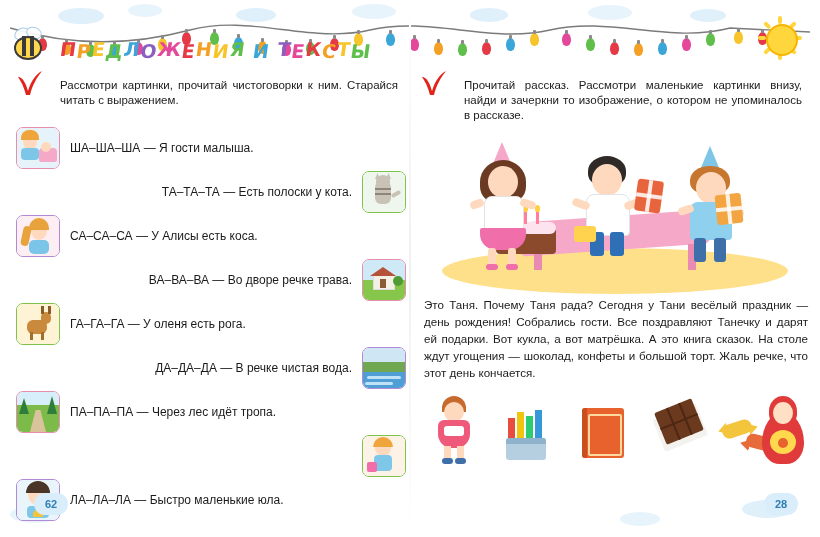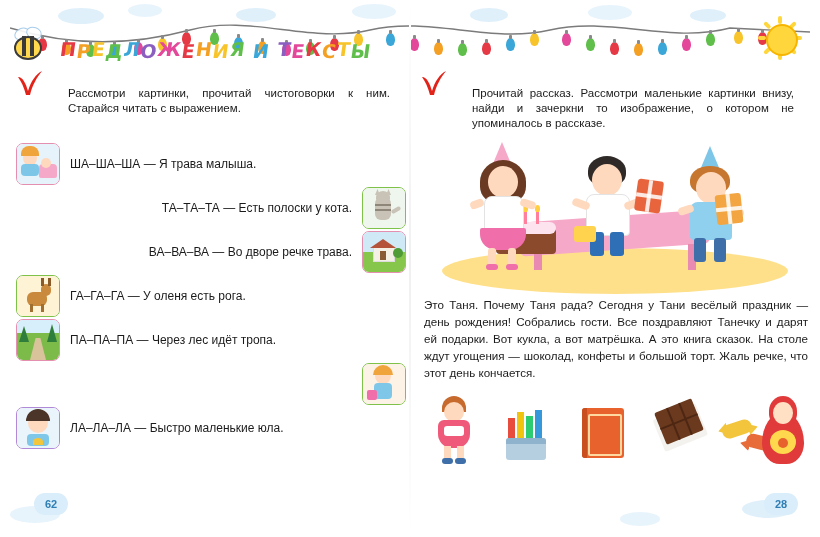--- a/index.html
+++ b/index.html
@@ -46,21 +46,21 @@
   .bee .wing{position:absolute;width:14px;height:10px;border-radius:50%;background:#ffffff;border:1px solid #9ec7e8;opacity:.9;}
 
   
   .col{position:absolute;top:70px;width:390px;}
   .col.left{left:16px;}
   .col.right{left:420px;}
 
   .instr{display:flex;gap:8px;align-items:flex-start;}
   .check{flex:0 0 auto;width:28px;height:26px;position:relative;}
   .check svg{display:block;}
-  .instr p{margin:16px;font-size:11.5px;line-height:15px;text-align:justify;}
+  .instr p{margin:8px;font-size:11.5px;line-height:15px;text-align:justify;}
 
   
   .rows{margin-top:10px;}
   .row{display:flex;align-items:center;height:44px;}
   .row .txt{font-size:12px;white-space:nowrap;}
   .row.img-left .thumb{margin-right:10px;}
   .row.img-right{justify-content:flex-end;}
   .row.img-right .thumb{margin-left:10px;}
   .row.img-right .txt{margin-right:0;}
 
@@ -214,37 +214,49 @@
           <div class="thumb ">
             <div class="sc">
               <div class="sky" style="background:#e7f3fb;height:100%"></div>
               <div class="o" style="left:6px;top:6px;width:14px;height:16px;background:#ffd9be;border-radius:50%"></div>
               <div class="o" style="left:4px;top:2px;width:18px;height:10px;background:#f0a43c;border-radius:8px 8px 0 0"></div>
               <div class="o" style="left:4px;top:20px;width:18px;height:12px;background:#7ec6e8;border-radius:4px"></div>
               <div class="o" style="left:22px;top:20px;width:18px;height:14px;background:#f6a8c8;border-radius:4px 4px 2px 2px"></div>
               <div class="o" style="left:24px;top:14px;width:10px;height:10px;background:#ffd9be;border-radius:50%"></div>
             </div>
           </div>
-          <div class="txt">ША–ША–ША — Я трава малыша.</div>
+          <div class="txt">ША–ША–ША — Я гости малыша.</div>
         </div>
         <div class="row img-right">
           <div class="txt">ТА–ТА–ТА — Есть полоски у кота.</div>
           <div class="thumb green">
             <div class="sc">
               <div class="sky" style="background:#eef6ee;height:100%"></div>
               <div class="o" style="left:12px;top:8px;width:16px;height:24px;background:#c9c2b6;border-radius:8px 8px 6px 6px"></div>
               <div class="o" style="left:13px;top:3px;width:14px;height:12px;background:#c9c2b6;border-radius:50% 50% 40% 40%"></div>
               <div class="o" style="left:12px;top:1px;width:5px;height:6px;background:#c9c2b6;clip-path:polygon(50% 0,100% 100%,0 100%)"></div>
               <div class="o" style="left:23px;top:1px;width:5px;height:6px;background:#c9c2b6;clip-path:polygon(50% 0,100% 100%,0 100%)"></div>
               <div class="o" style="left:12px;top:16px;width:16px;height:2px;background:#8d8679"></div>
               <div class="o" style="left:12px;top:21px;width:16px;height:2px;background:#8d8679"></div>
               <div class="o" style="left:28px;top:20px;width:10px;height:4px;background:#c9c2b6;border-radius:2px;transform:rotate(-30deg)"></div>
             </div>
           </div>
         </div>
+        <div class="row img-left">
+          <div class="thumb violet">
+            <div class="sc">
+              <div class="sky" style="background:#fdeef4;height:100%"></div>
+              <div class="o" style="left:14px;top:6px;width:16px;height:18px;background:#ffd9be;border-radius:50%"></div>
+              <div class="o" style="left:12px;top:2px;width:20px;height:12px;background:#e8a33c;border-radius:10px 10px 0 0"></div>
+              <div class="o" style="left:5px;top:10px;width:8px;height:20px;background:#e8a33c;border-radius:4px;transform:rotate(12deg)"></div>
+              <div class="o" style="left:12px;top:24px;width:20px;height:14px;background:#7ac5e8;border-radius:5px"></div>
+            </div>
+          </div>
+          <div class="txt">СА–СА–СА — У Алисы есть коса.</div>
+        </div>
         <div class="row img-right">
           <div class="txt">ВА–ВА–ВА — Во дворе речке трава.</div>
           <div class="thumb ">
             <div class="sc">
               <div class="sky" style="background:#cfe9f7;height:55%"></div>
               <div class="ground" style="background:#86c64a;height:50%"></div>
               <div class="o" style="left:10px;top:14px;width:20px;height:14px;background:#f5f0e6;border:1px solid #ddd"></div>
               <div class="o" style="left:7px;top:7px;width:26px;height:9px;background:#b5523a;clip-path:polygon(50% 0,100% 100%,0 100%)"></div>
               <div class="o" style="left:17px;top:19px;width:6px;height:9px;background:#8a5a35"></div>
               <div class="o" style="left:30px;top:16px;width:10px;height:10px;background:#4f9c36;border-radius:50%"></div>
@@ -257,20 +269,32 @@
               <div class="sky" style="background:#fff3d6;height:100%"></div>
               <div class="o" style="left:10px;top:16px;width:20px;height:14px;background:#c98a3e;border-radius:6px"></div>
               <div class="o" style="left:24px;top:8px;width:10px;height:12px;background:#c98a3e;border-radius:5px"></div>
               <div class="o" style="left:24px;top:2px;width:3px;height:8px;background:#8a5a28"></div>
               <div class="o" style="left:31px;top:2px;width:3px;height:8px;background:#8a5a28"></div>
               <div class="o" style="left:13px;top:28px;width:3px;height:8px;background:#a06f30"></div>
               <div class="o" style="left:24px;top:28px;width:3px;height:8px;background:#a06f30"></div>
             </div>
           </div>
           <div class="txt">ГА–ГА–ГА — У оленя есть рога.</div>
+        </div>
+        <div class="row img-right">
+          <div class="txt">ДА–ДА–ДА — В речке чистая вода.</div>
+          <div class="thumb violet">
+            <div class="sc">
+              <div class="sky" style="background:#cfe6f5;height:40%"></div>
+              <div class="o" style="left:0;top:14px;right:0;height:12px;background:#6fa84f"></div>
+              <div class="o" style="left:0;top:24px;right:0;height:16px;background:#4f9ed6"></div>
+              <div class="o" style="left:4px;top:28px;width:34px;height:3px;background:#bfe2f7;border-radius:2px"></div>
+              <div class="o" style="left:2px;top:34px;width:28px;height:3px;background:#bfe2f7;border-radius:2px"></div>
+            </div>
+          </div>
         </div>
         <div class="row img-left">
           <div class="thumb ">
             <div class="sc">
               <div class="sky" style="background:#d7eefb;height:35%"></div>
               <div class="ground" style="background:#7cbb4a;height:68%"></div>
               <div class="o" style="left:13px;top:18px;width:16px;height:22px;background:#d9c39a;clip-path:polygon(35% 0,65% 0,100% 100%,0 100%)"></div>
               <div class="o" style="left:2px;top:6px;width:10px;height:16px;background:#2f7d3a;clip-path:polygon(50% 0,100% 100%,0 100%)"></div>
               <div class="o" style="left:30px;top:4px;width:10px;height:18px;background:#2f7d3a;clip-path:polygon(50% 0,100% 100%,0 100%)"></div>
             </div>

